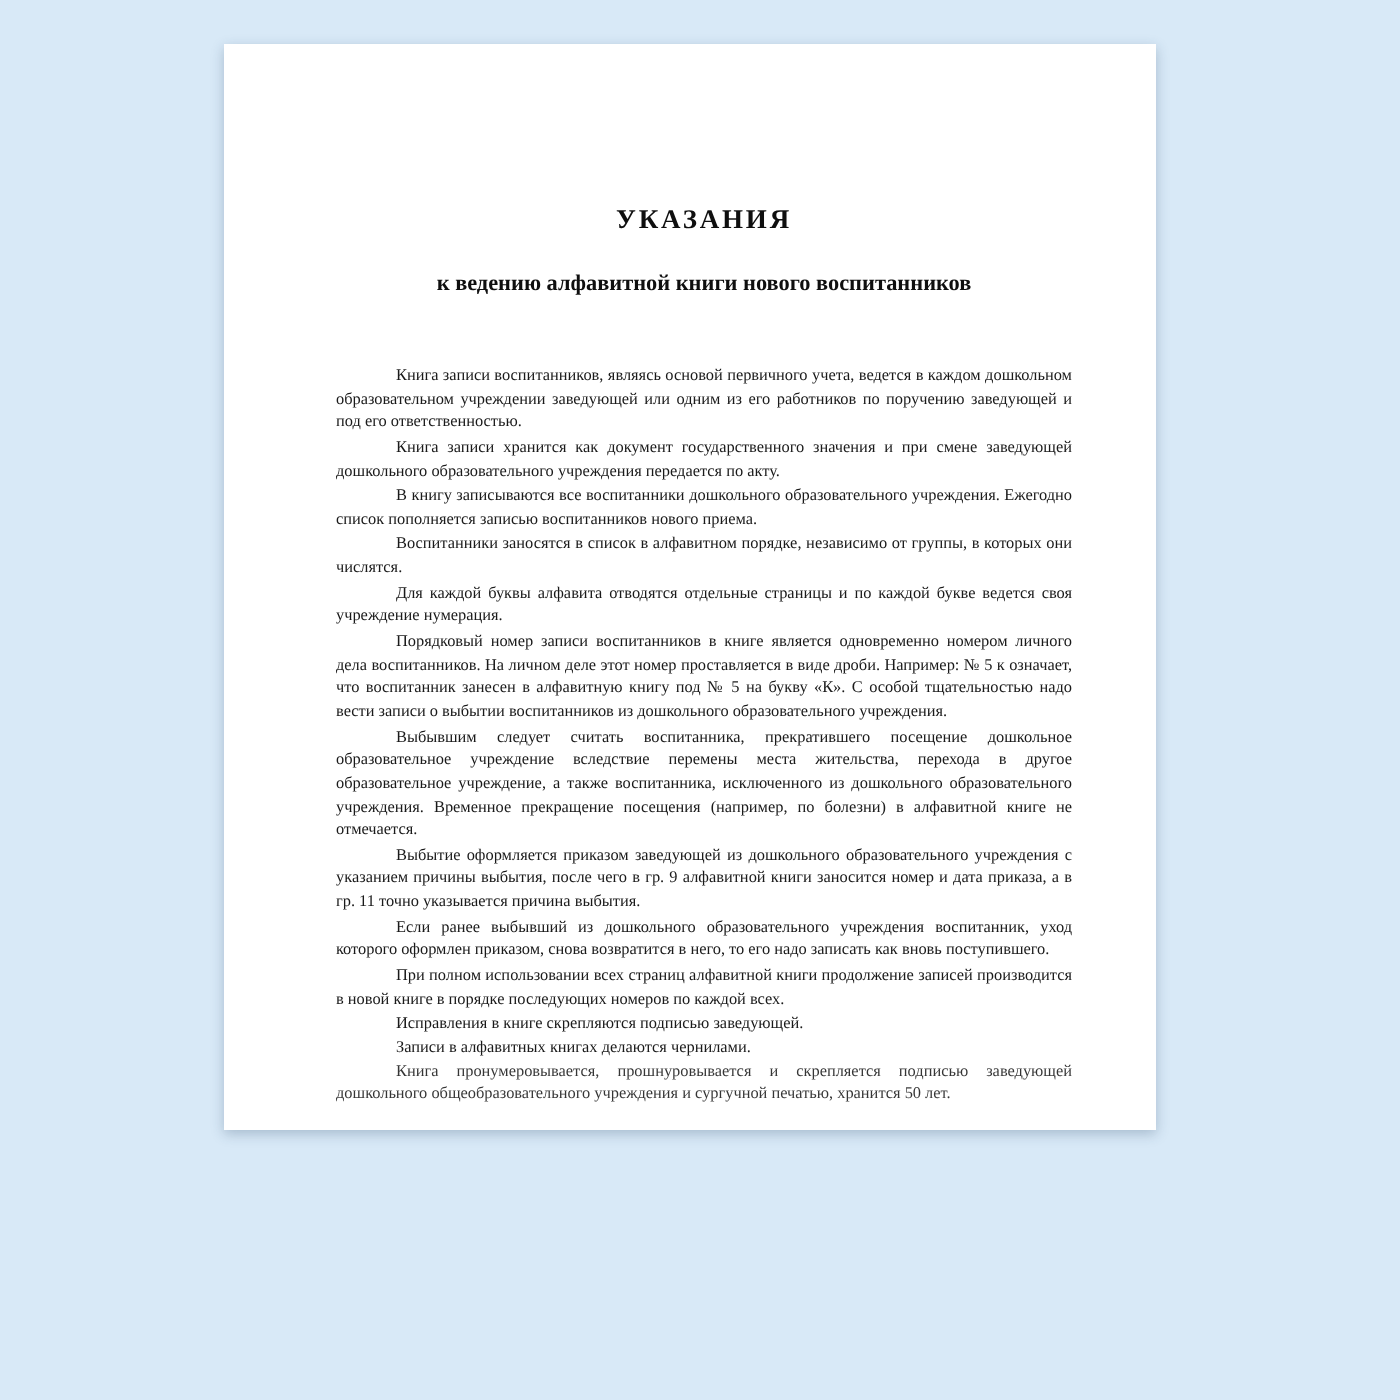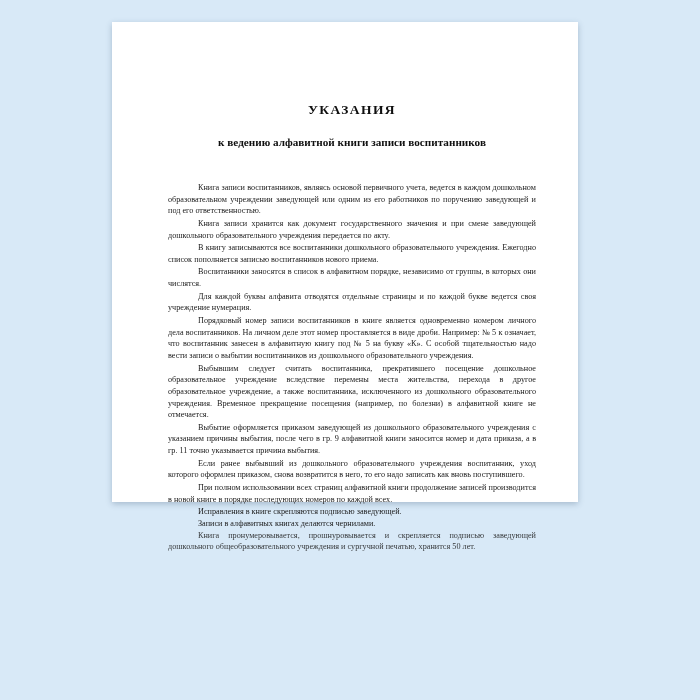--- a/index.html
+++ b/index.html
@@ -11,21 +11,21 @@
     height: 700px;
     background: #d8e9f7;
     font-family: "Liberation Serif", serif;
     overflow: hidden;
   }
   #page-shadow-wrap {
     position: absolute;
     left: 112px;
     top: 22px;
     width: 466px;
-    height: 480px;
+    height: 543px;
   }
   .page {
     position: absolute;
     inset: 0;
     background: #ffffff;
     box-shadow: 0 2px 6px rgba(40, 70, 100, 0.28);
   }
   .page-inner {
     position: absolute;
     left: 56px;
@@ -64,21 +64,21 @@
     opacity: 0.88;
   }
 </style>
 </head>
 <body>
 
 <div id="page-shadow-wrap">
   <div class="page">
     <div class="page-inner">
       <h1 class="doc-title">УКАЗАНИЯ</h1>
-      <h2 class="doc-subtitle">к ведению алфавитной книги записи воспитанников</h2>
+      <h2 class="doc-subtitle">к ведению алфавитной книги нового воспитанников</h2>
 
       <p class="body-par">Книга записи воспитанников, являясь основой первичного учета, ведется в каждом дошкольном образовательном учреждении заведующей или одним из его работников по поручению заведующей и под его ответственностью.</p>
       <p class="body-par">Книга записи хранится как документ государственного значения и при смене заведующей дошкольного образовательного учреждения передается по акту.</p>
       <p class="body-par">В книгу записываются все воспитанники дошкольного образовательного учреждения. Ежегодно список пополняется записью воспитанников нового приема.</p>
       <p class="body-par">Воспитанники заносятся в список в алфавитном порядке, независимо от группы, в которых они числятся.</p>
       <p class="body-par">Для каждой буквы алфавита отводятся отдельные страницы и по каждой букве ведется своя учреждение нумерация.</p>
       <p class="body-par">Порядковый номер записи воспитанников в книге является одновременно номером личного дела воспитанников. На личном деле этот номер проставляется в виде дроби. Например: № 5 к означает, что воспитанник занесен в алфавитную книгу под № 5 на букву «К». С особой тщательностью надо вести записи о выбытии воспитанников из дошкольного образовательного учреждения.</p>
       <p class="body-par">Выбывшим следует считать воспитанника, прекратившего посещение дошкольное образовательное учреждение вследствие перемены места жительства, перехода в другое образовательное учреждение, а также воспитанника, исключенного из дошкольного образовательного учреждения. Временное прекращение посещения (например, по болезни) в алфавитной книге не отмечается.</p>
       <p class="body-par">Выбытие оформляется приказом заведующей из дошкольного образовательного учреждения с указанием причины выбытия, после чего в гр. 9 алфавитной книги заносится номер и дата приказа, а в гр. 11 точно указывается причина выбытия.</p>
       <p class="body-par">Если ранее выбывший из дошкольного образовательного учреждения воспитанник, уход которого оформлен приказом, снова возвратится в него, то его надо записать как вновь поступившего.</p>

